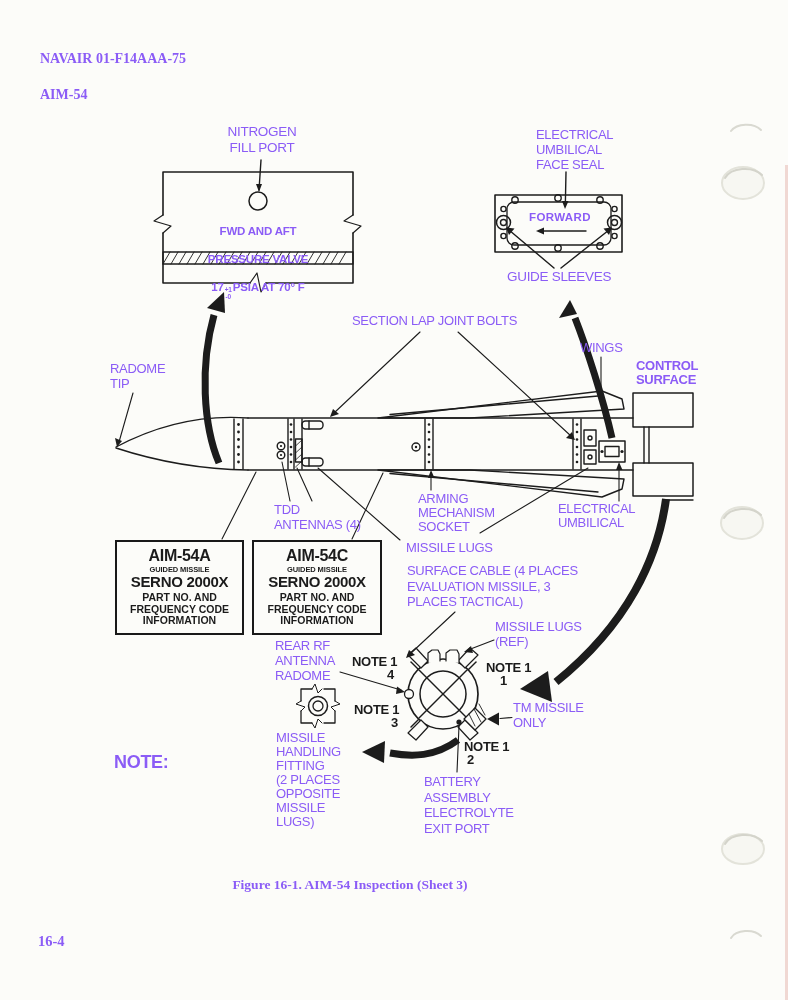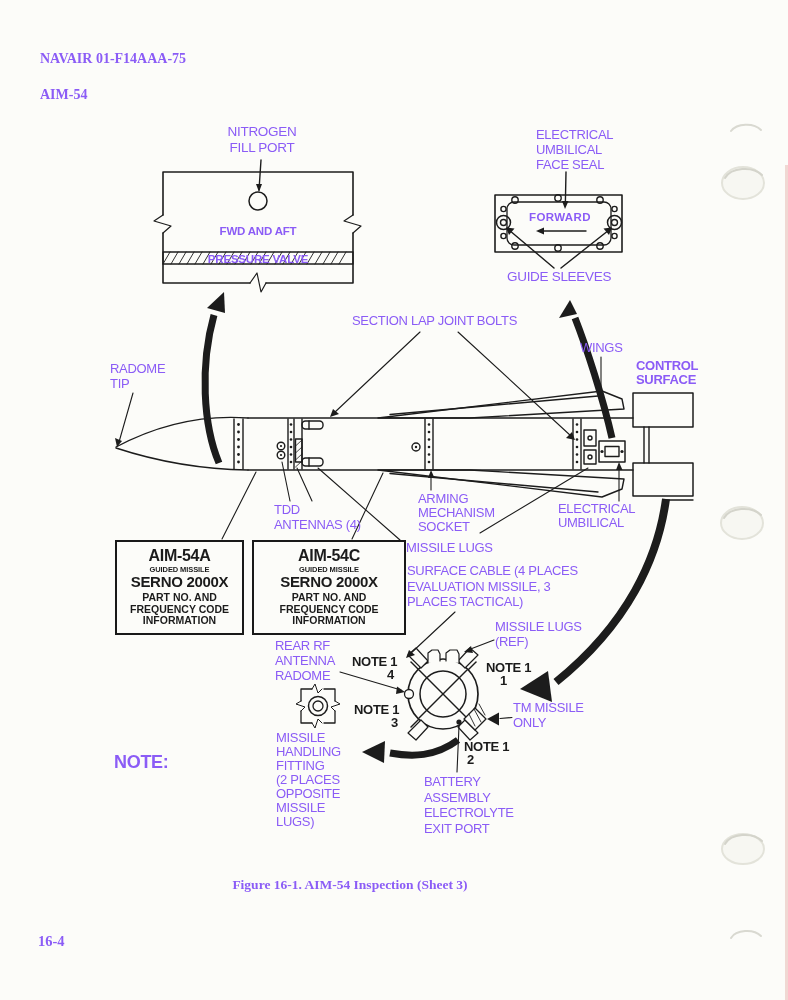--- a/index.html
+++ b/index.html
@@ -248,20 +248,21 @@
 
 <div class="lbl serif" style="left:40px;top:50px;font-size:14px;line-height:1.3;"><span>NAVAIR 01-F14AAA-75</span><br>
      <span>AIM-54</span></div>
 
 <div class="lbl ctr" style="left:192px;top:124px;width:140px;font-size:13.5px;line-height:1.2;">NITROGEN
 FILL PORT</div>
 
 <div class="lbl ctr" style="left:163px;top:210px;width:190px;">
   <div class="pv">FWD AND AFT</div>
   <div class="pv">PRESSURE VALVE</div>
+  <div class="pv"><span>17</span><span class="tolwrap"><span>+1</span><span>-0</span></span><span>PSIA AT 70° F</span></div>
 </div>
 
 <div class="lbl" style="left:536px;top:127px;">ELECTRICAL
 UMBILICAL
 FACE SEAL</div>
 <div class="lbl" style="left:520px;top:211px;width:80px;text-align:center;font-size:11.5px;font-weight:600;letter-spacing:0.4px;">FORWARD</div>
 <div class="lbl" style="left:507px;top:269px;font-size:13.5px;">GUIDE SLEEVES</div>
 
 <div class="lbl" style="left:110px;top:361px;">RADOME
 TIP</div>
@@ -279,21 +280,21 @@
 UMBILICAL</div>
 
 <div class="plate" style="left:115px;top:540px;width:129px;height:95px;">
   <div class="model">AIM-54A</div>
   <div class="type">GUIDED MISSILE</div>
   <div class="serno">SERNO 2000X</div>
   <div class="info">PART NO. AND
 FREQUENCY CODE
 INFORMATION</div>
 </div>
-<div class="plate" style="left:252px;top:540px;width:154px;height:95px;">
+<div class="plate" style="left:252px;top:540px;width:130px;height:95px;">
   <div class="model">AIM-54C</div>
   <div class="type">GUIDED MISSILE</div>
   <div class="serno">SERNO 2000X</div>
   <div class="info">PART NO. AND
 FREQUENCY CODE
 INFORMATION</div>
 </div>
 
 <div class="lbl" style="left:407px;top:563px;line-height:1.2;">SURFACE CABLE (4 PLACES
 EVALUATION MISSILE, 3

